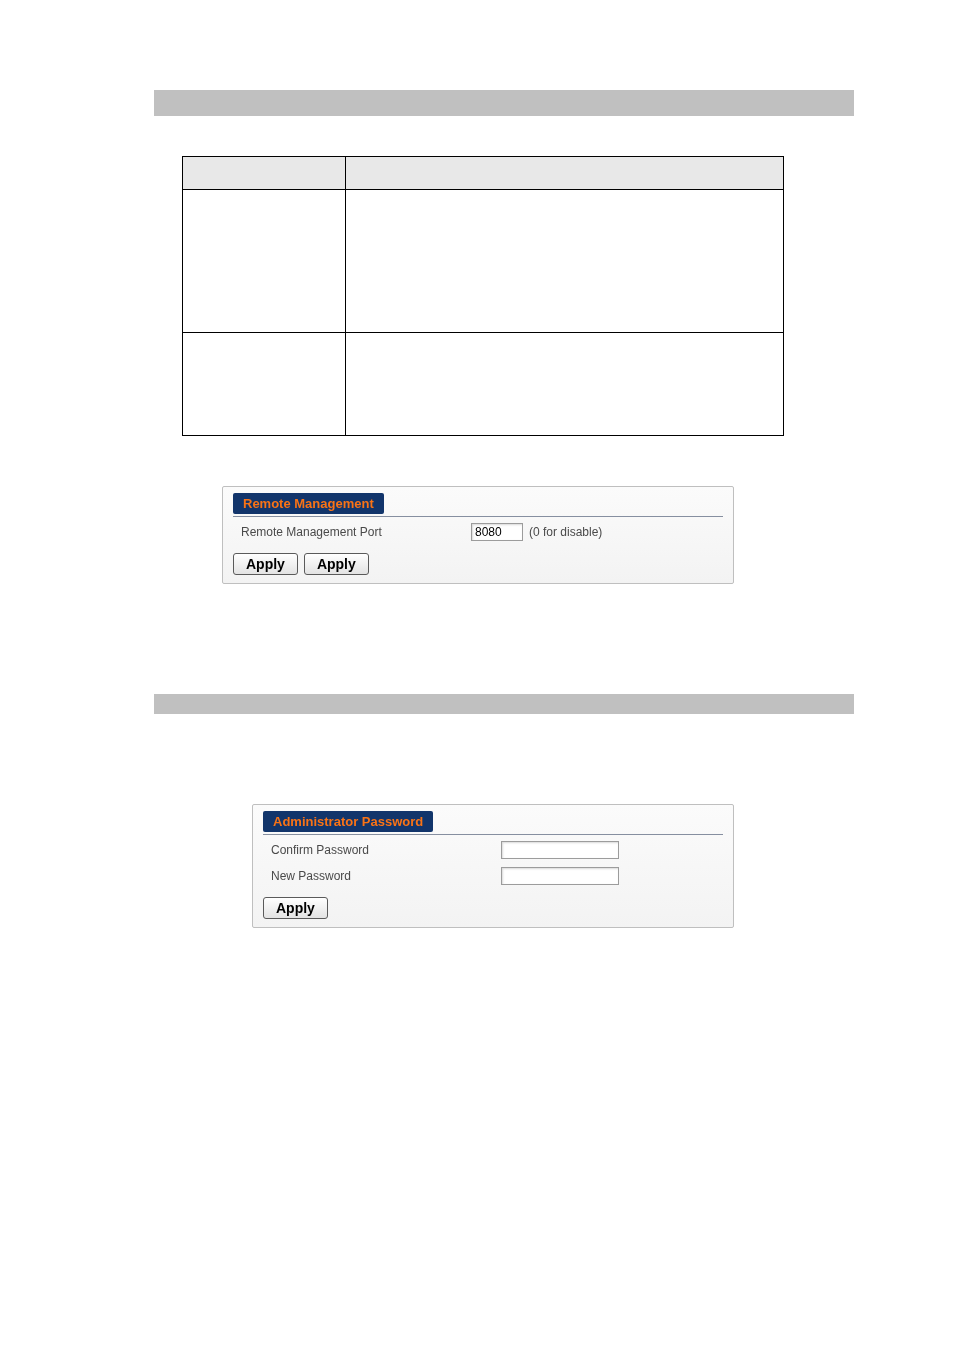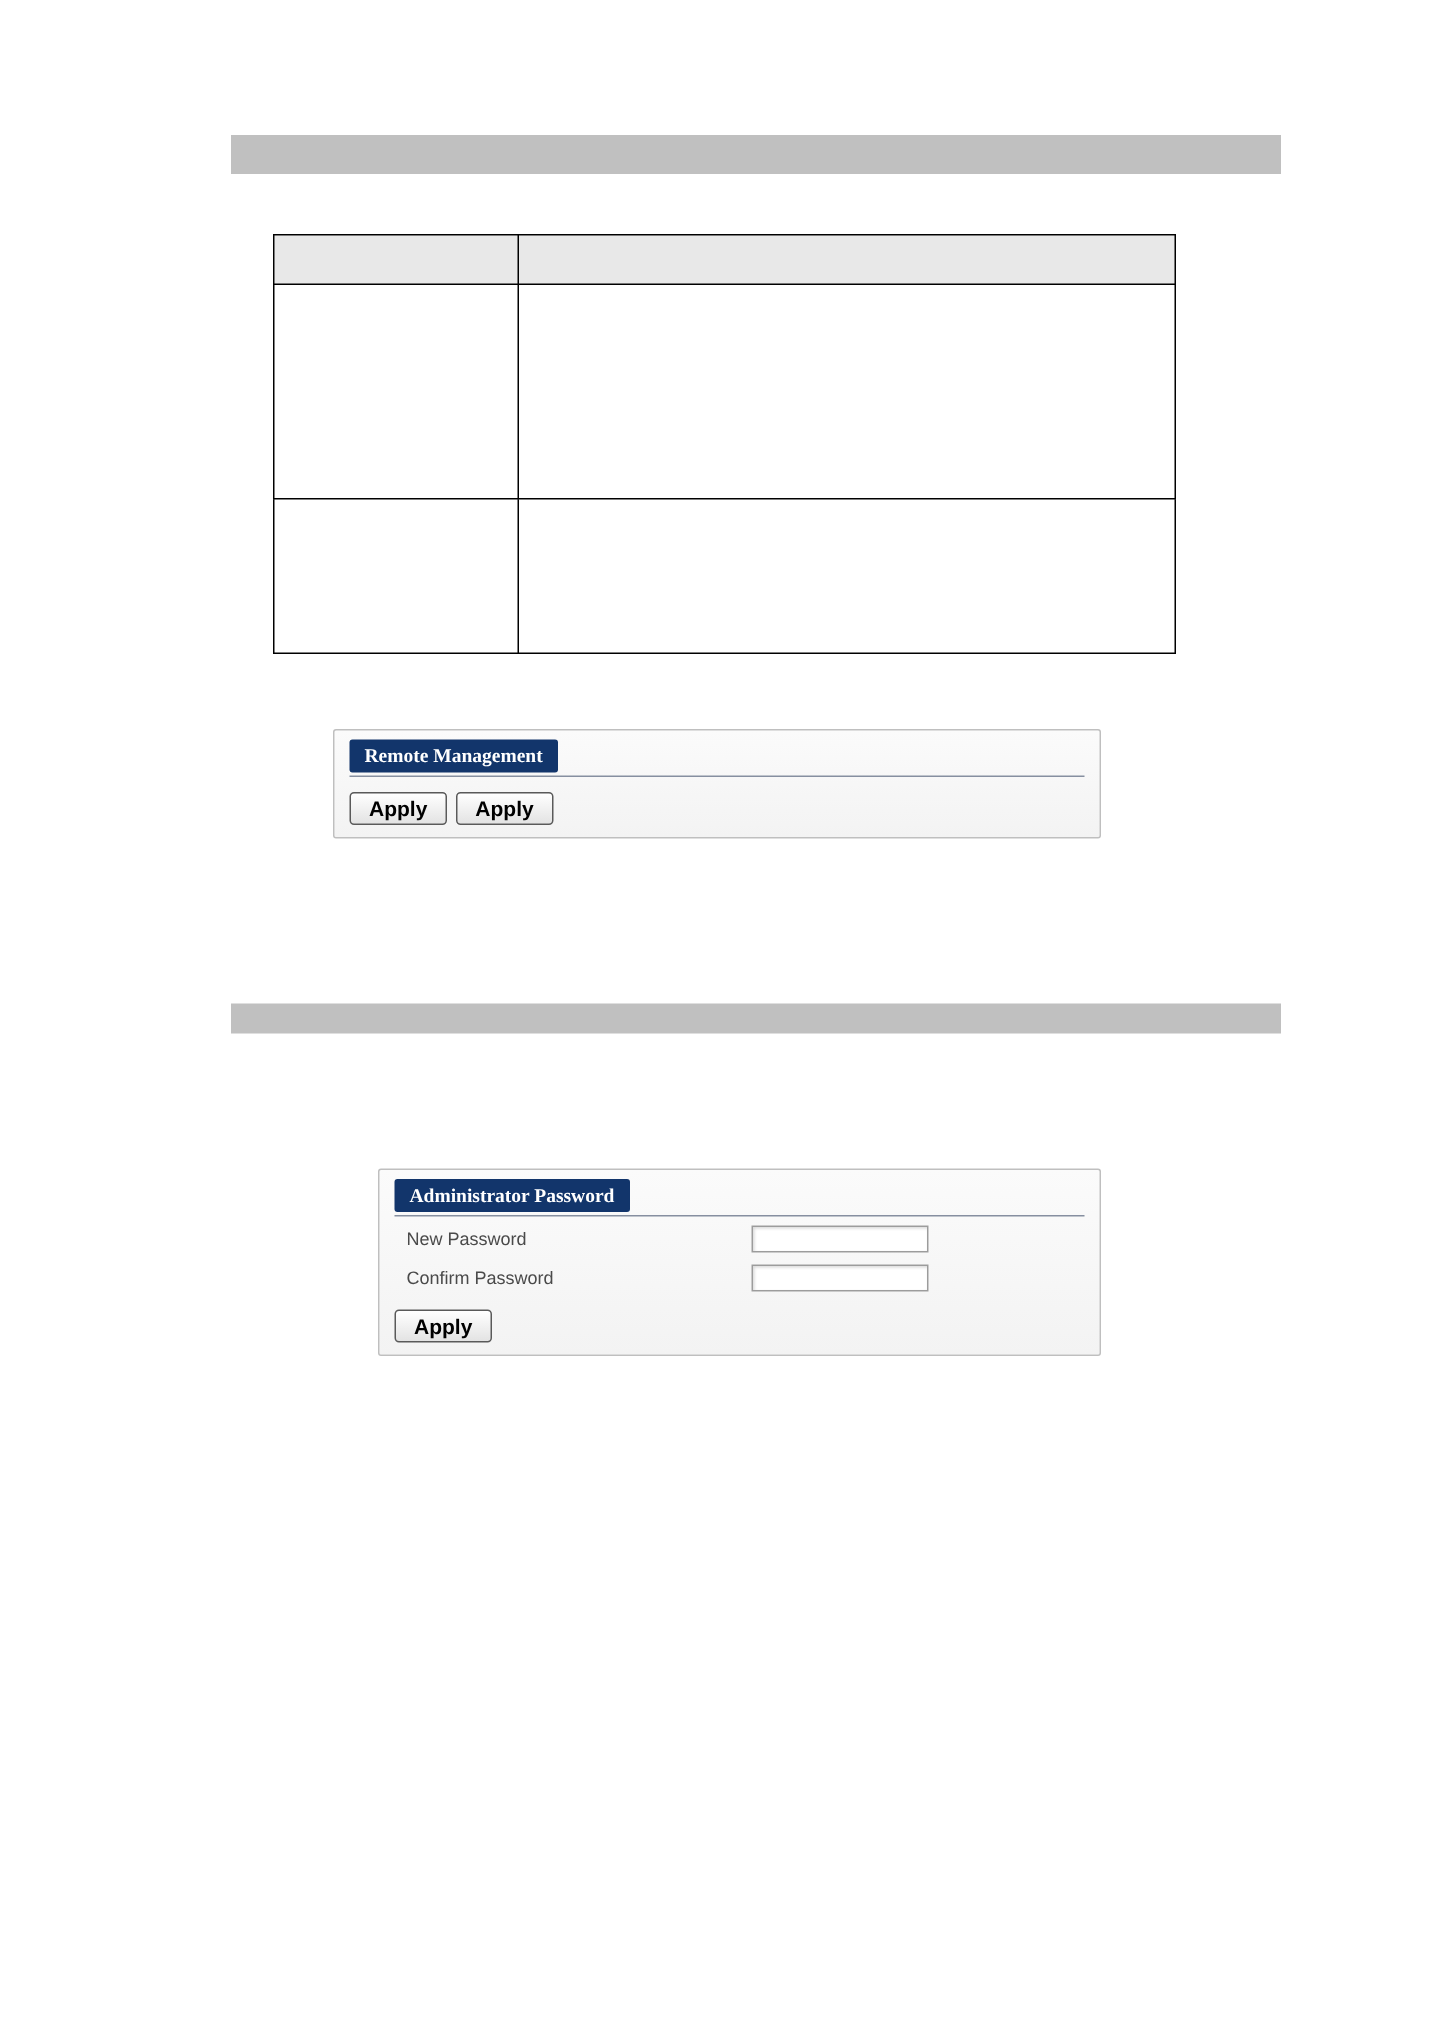--- a/index.html
+++ b/index.html
@@ -54,22 +54,22 @@
     position: relative;
     margin-left: 222px;
     width: 510px;
     border: 1px solid #bfbfbf;
     background: linear-gradient(#fbfbfb, #f3f3f3);
     border-radius: 2px;
   }
   .config-panel .panel-title {
     display: inline-block;
     background: #12356b;
-    color: #ffffff;
-    font-family: Liberation Serif, serif;
+    color: #f97316;
+    font-family: Liberation Sans, sans-serif;
     font-weight: bold;
     font-size: 13px;
     padding: 3px 10px 3px 10px;
     margin: 6px 0 0 10px;
     border-radius: 2px;
   }
   .config-panel .title-rule {
     border: none;
     border-top: 1px solid #868fa0;
     margin: 2px 10px 0 10px;
@@ -155,48 +155,55 @@
     </tr>
   </tbody>
     </table>
 
   <div class="sp-50"></div>
 
   <div class="config-panel">
     <span class="panel-title">Remote Management</span>
     <hr class="title-rule">
     <div class="body">
+      <div class="row">
+        <div class="lbl">Remote Management Port</div>
+        <div class="field">
+          <input class="text-input small" type="text" value="8080" style="">
+          <span>(0 for disable)</span>
+        </div>
+      </div>
     </div>
     <div class="btn-row">
       <button class="ui-btn">Apply</button>
       <button class="ui-btn">Apply</button>
     </div>
   </div>
 
   <div style="height:110px"></div>
 
   <div class="gray-bar-narrow"></div>
 
   <div style="height:90px"></div>
 
   <div class="config-panel" style="margin-left:252px; width:480px;">
     <span class="panel-title">Administrator Password</span>
     <hr class="title-rule">
     <div class="body">
+      <div class="row">
+        <div class="lbl">Confirm Password</div>
+        <div class="field">
+          <input class="text-input mid" type="password" value="" style="">
+        </div>
+      </div>
       <div class="row">
         <div class="lbl">New Password</div>
         <div class="field">
           <input class="text-input mid" type="password" value="" style="">
         </div>
       </div>
-      <div class="row">
-        <div class="lbl">Confirm Password</div>
-        <div class="field">
-          <input class="text-input mid" type="password" value="" style="">
-        </div>
-      </div>
     </div>
     <div class="btn-row">
       <button class="ui-btn">Apply</button>
     </div>
   </div>
 
 </div>
 
 </body></html>

